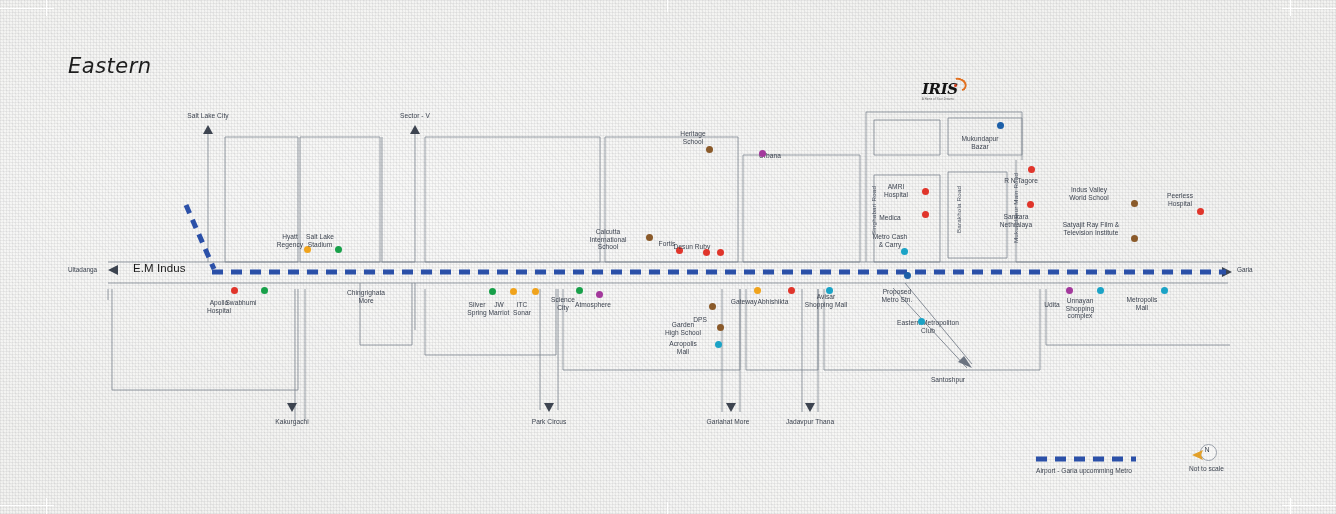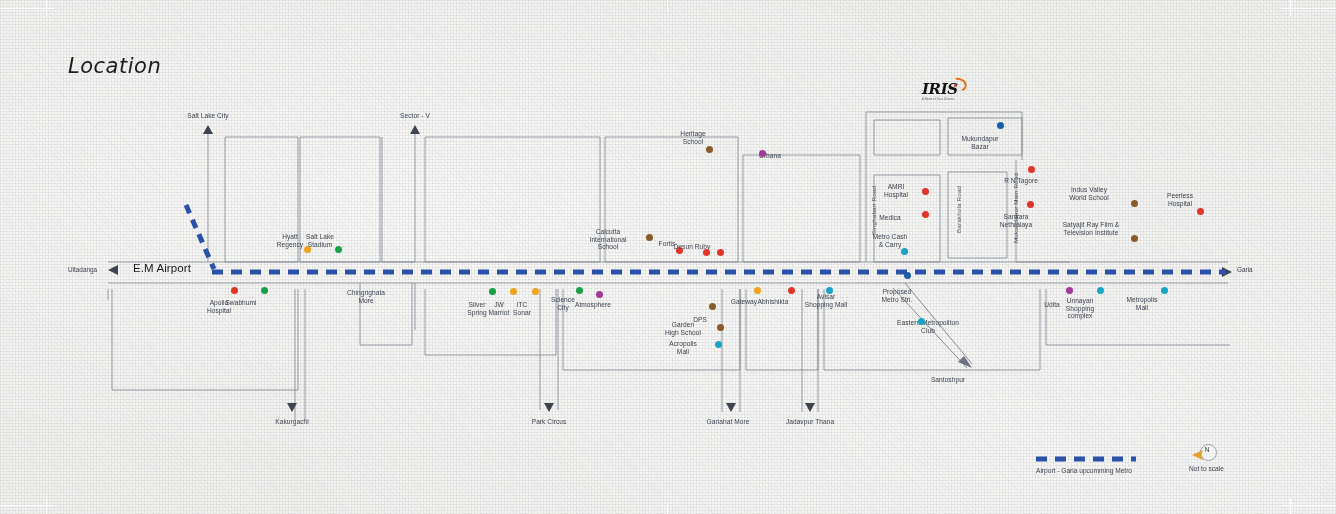--- a/index.html
+++ b/index.html
@@ -143,30 +143,30 @@
       <line x1="905" y1="283" x2="972" y2="364"></line>
       <polygon points="972,368 958,362 964,356" fill="#6b7380" stroke="none"></polygon>
     </g>
 
     <g stroke="#2b50a8" stroke-width="5" stroke-linecap="butt" fill="none">
       <path d="M186 205 L214 269" stroke-dasharray="9 7"></path>
       <path d="M212 272 L1226 272" stroke-dasharray="11 8"></path>
     </g>
   </svg>
 
-  <div class="ttl">Location</div>
+  <div class="ttl">Eastern</div>
 
   <div class="logo">
     <div class="swoosh"></div>
     <div class="swdot"></div>
     <div class="word">IRIS</div>
     <div class="sub">A Home of Your Dreams</div>
   </div>
 
-  <div class="bypass">E.M Airport</div>
+  <div class="bypass">E.M Indus</div>
   <div class="enddir" style="left:68px;top:266px;">Ultadanga</div>
   <div class="enddir" style="left:1237px;top:266px;">Garia</div>
 
   <div id="top-exits">
       <div class="lbl" style="left: 173px; top: 112px; width: 70px;">Salt Lake City</div>
       <div class="lbl" style="left: 380px; top: 112px; width: 70px;">Sector - V</div>
     </div>
   <div id="bottom-exits">
       <div class="lbl" style="left: 257px; top: 418px; width: 70px;">Kakurgachi</div>
       <div class="lbl" style="left: 514px; top: 418px; width: 70px;">Park Circus</div>

